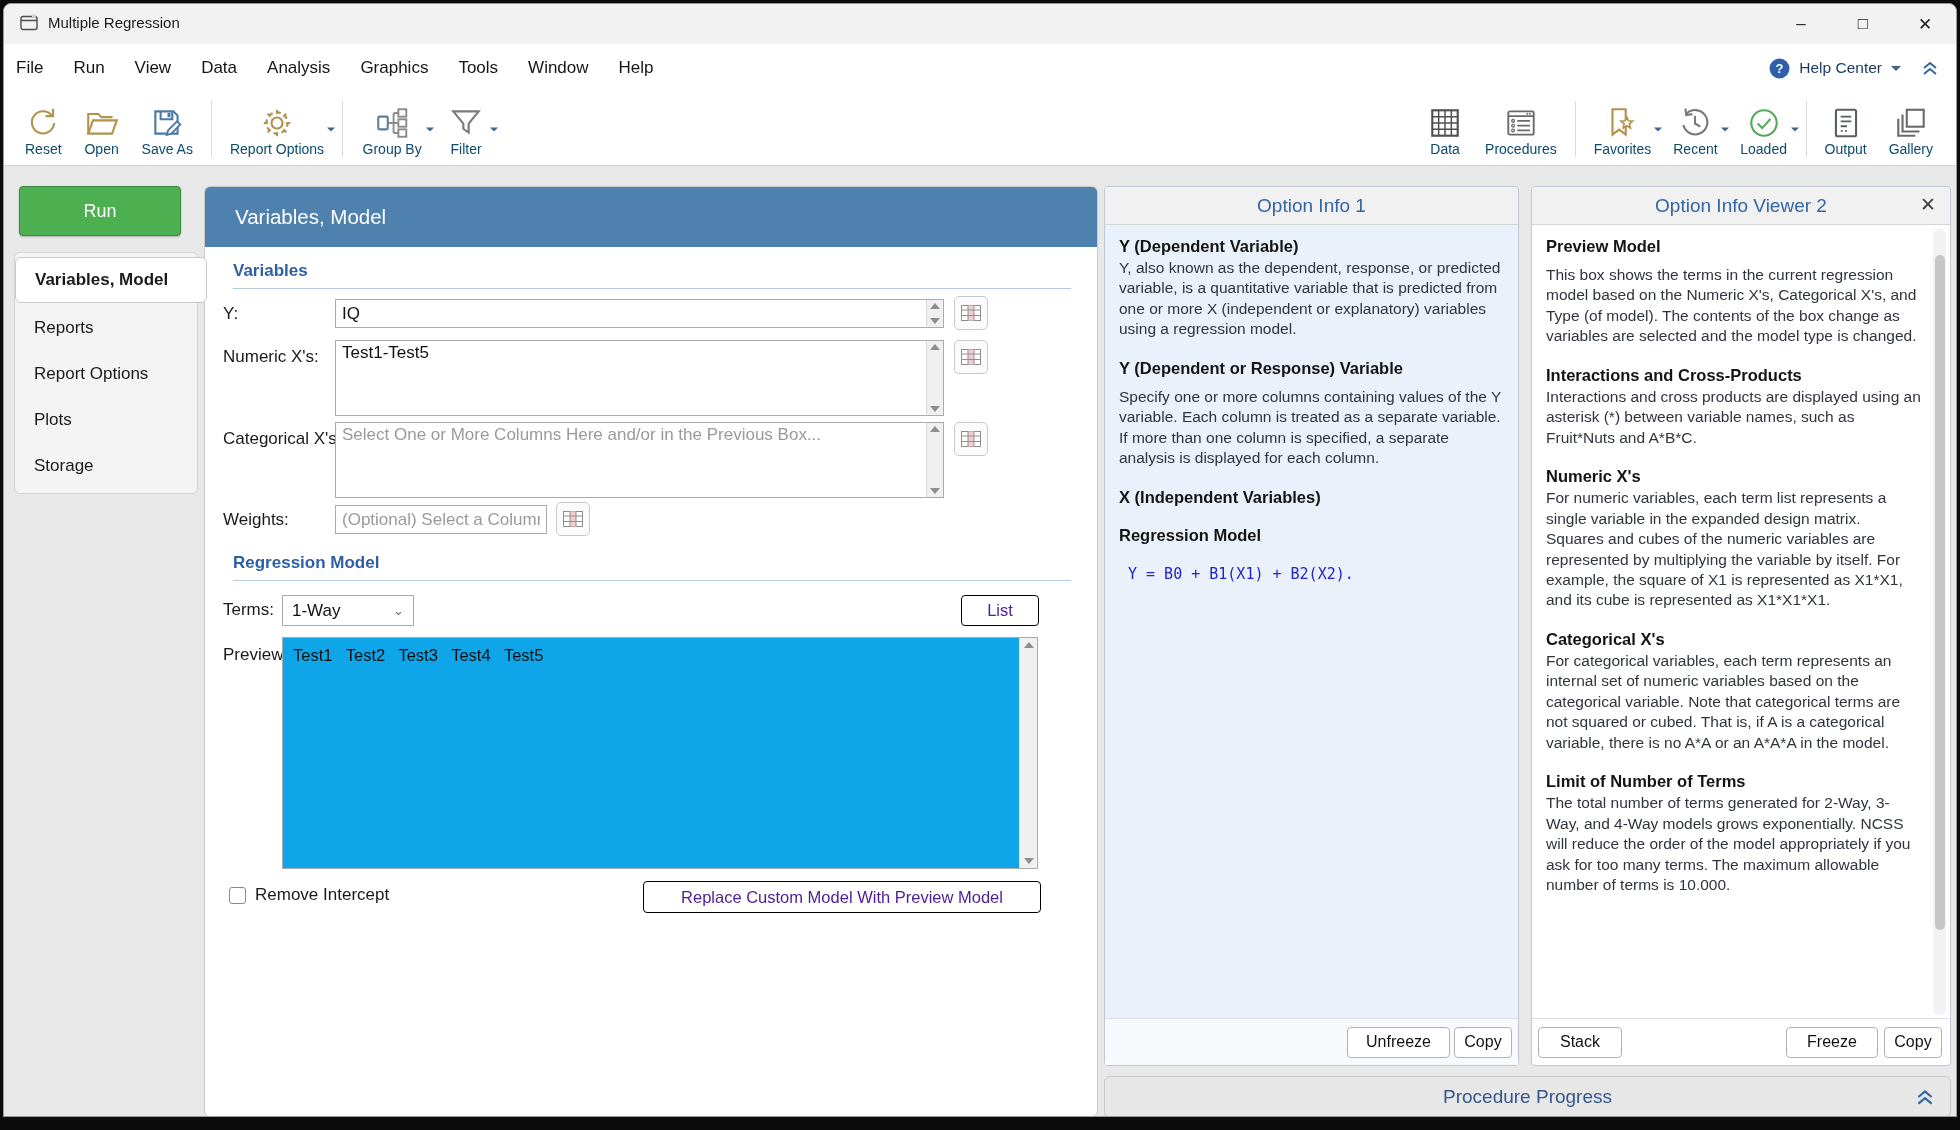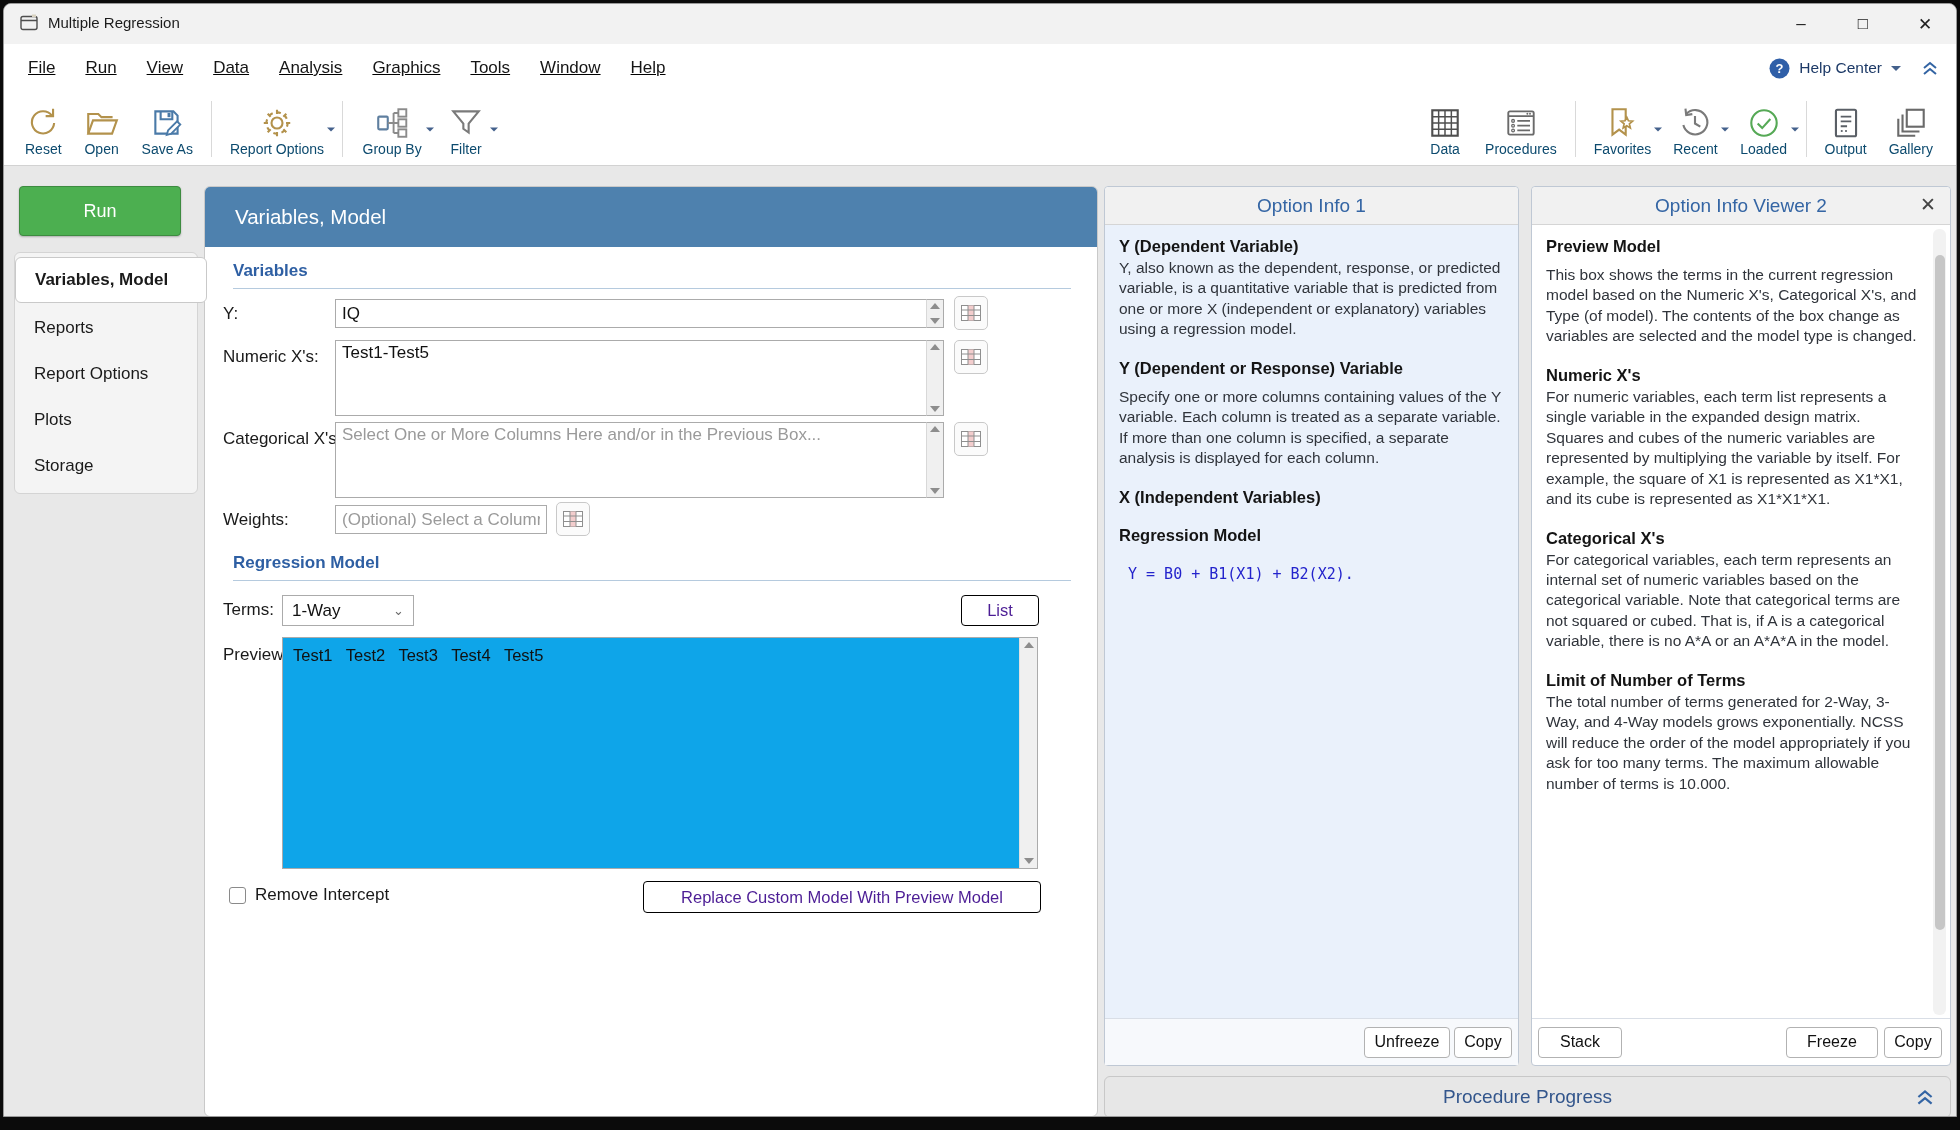--- a/index.html
+++ b/index.html
@@ -8,21 +8,21 @@
 
   
   .titlebar { position:absolute; left:0; top:0; width:100%; height:40px; background:#f2f2f2; }
   .titlebar .app-icon { position:absolute; left:16px; top:10px; }
   .titlebar .title { position:absolute; left:44px; top:10px; font-size:15px; color:#1c1c1c; }
   .wincontrols { position:absolute; right:0; top:0; height:40px; display:flex; }
   .wbtn { width:62px; height:40px; display:flex; align-items:center; justify-content:center; font-size:17px; color:#222; }
 
   
   .menubar { position:absolute; left:0; top:40px; width:100%; height:48px; background:#ffffff; }
-  .menubar .items { display:flex; gap:30px; padding-left:24px; height:48px; align-items:center;text-decoration:underline; }
+  .menubar .items { display:flex; gap:30px; padding-left:12px; height:48px; align-items:center; }
   .menu-item { font-size:17px; color:#151515; cursor:default; }
   .helpcenter { position:absolute; right:16px; top:0; height:48px; display:flex; align-items:center; gap:9px; }
   .helpcenter .hc-label { font-size:15.5px; color:#1d3a67; }
   .caret-down { width:0; height:0; border-left:5px solid transparent; border-right:5px solid transparent; border-top:5px solid #44618c; display:inline-block; }
 
   
   .toolbar { position:absolute; left:0; top:88px; width:100%; height:74px; background:#ffffff; border-bottom:1px solid #d2d2d2; }
   .tgroup { position:absolute; top:0; height:73px; display:flex; align-items:center; }
   .tgroup.left { left:10px; }
   .tgroup.right { right:12px; }
@@ -362,34 +362,38 @@
         </div>
       <div class="sect">
           <div class="sect-h">X (Independent Variables)</div>
         </div>
       <div class="sect">
           <div class="sect-h">Regression Model</div>
         </div>
       <div class="formula">Y = B0 + B1(X1) + B2(X2).</div>
     </div>
     <div class="ip-footer">
-      <div class="foot-btn" style="position:absolute; right:68px; width:86px;">Unfreeze</div>
+      <div class="foot-btn" style="position:absolute; right:68px; width:103px;">Unfreeze</div>
       <div class="foot-btn" style="position:absolute; right:6px; width:58px;">Copy</div>
     </div>
   </div>
 
   <div class="info-panel oi2">
     <div class="ip-header">
       <span class="ip-title">Option Info Viewer 2</span>
       <span class="ip-close">✕</span>
     </div>
     <div class="ip-body">
       <div class="sect">
           <div class="sect-h gap">Preview Model</div>
           <div class="sect-p">This box shows the terms in the current regression model based on the Numeric X's, Categorical X's, and Type (of model). The contents of the box change as variables are selected and the model type is changed.</div>
+        </div>
+      <div class="sect">
+          <div class="sect-h">Interactions and Cross-Products</div>
+          <div class="sect-p">Interactions and cross products are displayed using an asterisk (*) between variable names, such as Fruit*Nuts and A*B*C.</div>
         </div>
       <div class="sect">
           <div class="sect-h">Numeric X's</div>
           <div class="sect-p">For numeric variables, each term list represents a single variable in the expanded design matrix. Squares and cubes of the numeric variables are represented by multiplying the variable by itself. For example, the square of X1 is represented as X1*X1, and its cube is represented as X1*X1*X1.</div>
         </div>
       <div class="sect">
           <div class="sect-h">Categorical X's</div>
           <div class="sect-p">For categorical variables, each term represents an internal set of numeric variables based on the categorical variable. Note that categorical terms are not squared or cubed. That is, if A is a categorical variable, there is no A*A or an A*A*A in the model.</div>
         </div>
       <div class="sect">

